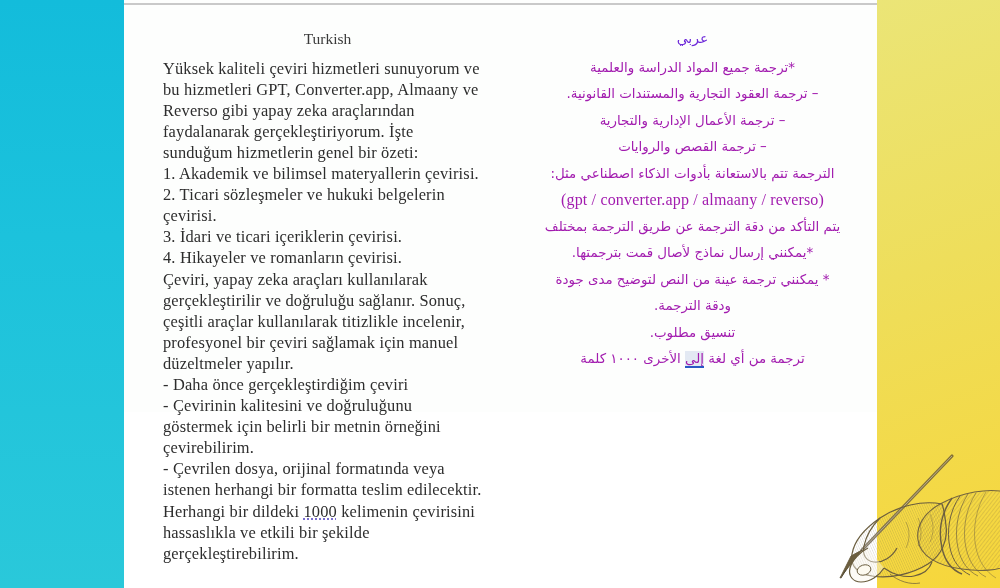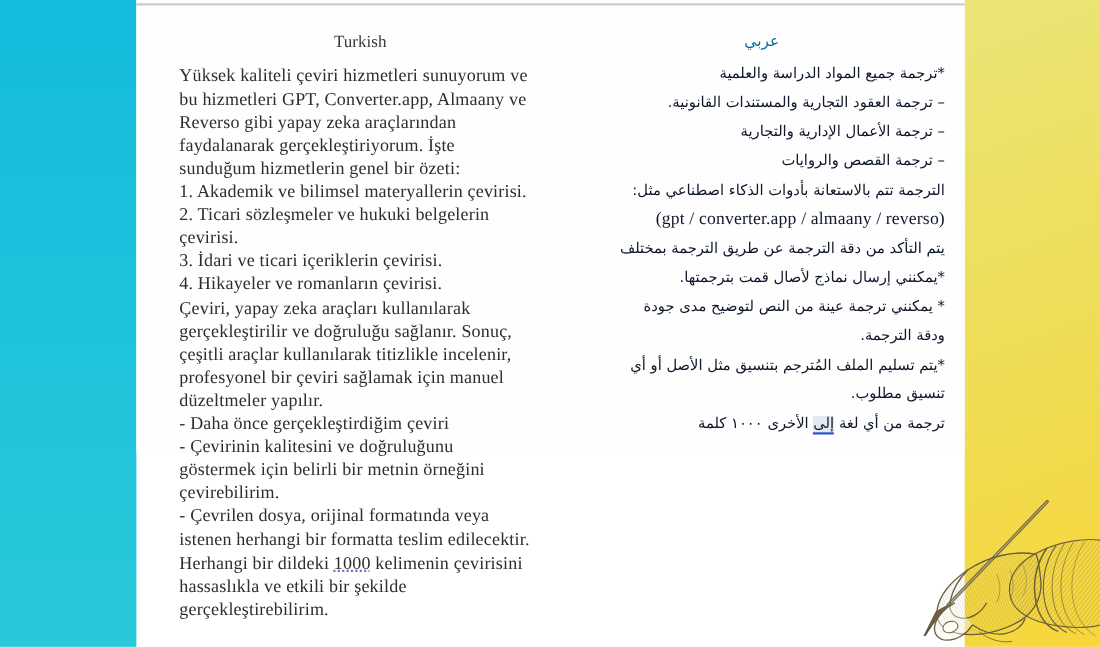--- a/index.html
+++ b/index.html
@@ -104,45 +104,45 @@
     font-size: 15.5px;
     color: #3a3a3a;
     line-height: 1.2;
     margin: 0 0 9px 0;
     font-weight: 400;
   }
   .col-heading.rtl {
     direction: rtl;
     font-family: "DejaVu Sans", "Liberation Sans", sans-serif;
     font-size: 14px;
-    color: #0369a1;
+    color: #6d28d9;
     margin-bottom: 8px;
   }
 
   
   .body-turkish {
     font-size: 16.4px;
     line-height: 21.1px;
     color: #2d2d2d;
     text-align: left;
     letter-spacing: 0.01em;
   }
   .body-turkish p {
     margin: 0;
     white-space: pre-wrap;
   }
 
   
   .body-arabic {
     direction: rtl;
-    text-align: right;
+    text-align: center;
     font-family: "DejaVu Sans", "Liberation Sans", sans-serif;
     font-size: 13.4px;
     line-height: 25.5px;
-    color: #0f172a;
+    color: #a21caf;
   }
   .body-arabic p {
     margin: 0 0 1px 0;
   }
   .body-arabic p.ltr-line {
     direction: ltr;
     font-family: Liberation Serif, serif;
     font-size: 16px;
     letter-spacing: 0.01em;
   }
@@ -229,21 +229,20 @@
           <p>الترجمة تتم بالاستعانة بأدوات الذكاء اصطناعي مثل:</p>
 
           <p class="ltr-line">(gpt / converter.app / almaany / reverso)</p>
 
           <p>يتم التأكد من دقة الترجمة عن طريق الترجمة بمختلف</p>
 
 
           <p>*يمكنني إرسال نماذج لأصال قمت بترجمتها.</p>
           <p>* يمكنني ترجمة عينة من النص لتوضيح مدى جودة</p>
           <p>ودقة الترجمة.</p>
-          <p>*يتم تسليم الملف المُترجم بتنسيق مثل الأصل أو أي</p>
           <p>تنسيق مطلوب.</p>
 
           <p><span>ترجمة من أي لغة </span><span class="grammar-err">إلى</span><span> الأخرى ١٠٠٠ كلمة</span></p>
         </div>
       </div>
 
     </div>
   </div>
 
   <svg class="hand-art" viewBox="0 0 250 140" xmlns="http://www.w3.org/2000/svg">

